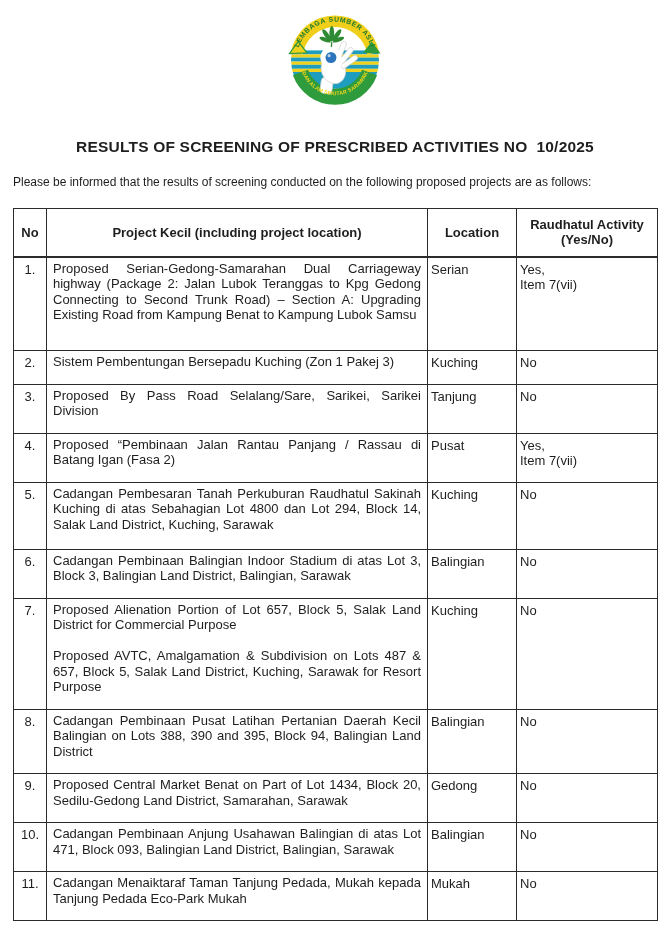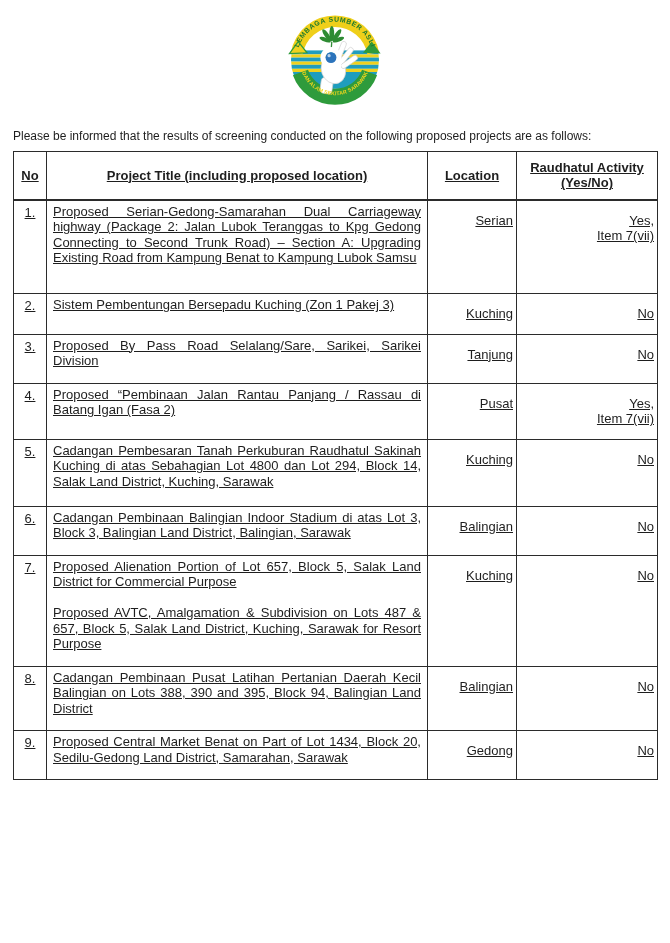--- a/index.html
+++ b/index.html
@@ -32,23 +32,22 @@
     margin: 18px 0 0 0;
     font-size: 12px;
     line-height: 17px;
   }
 
   
   table.results {
     border-collapse: collapse;
     table-layout: fixed;
     width: 644px;
-    margin-top: 6px;
+    margin-top: 17px;
     border: 1.5px solid #252525;
-    text-decoration: underline;
   }
   table.results th, table.results td {
     border: 1px solid #2b2b2b;
     font-size: 13px;
     line-height: 15.5px;
     vertical-align: top;
   }
   table.results th {
     font-weight: bold;
     text-align: center;
@@ -56,21 +55,21 @@
     white-space: pre-line;
     padding: 4px 3px;
     border-bottom-width: 2px;
   }
   td.cell-no { text-align: center; padding: 4px 2px; }
   td.cell-title {
     text-align: justify;
     white-space: pre-line;
     padding: 3px 6px 14px 6px;
   }
-  td.cell-loc, td.cell-act { text-align: right; white-space: pre-line; padding: 12px 3px; }
+  td.cell-loc, td.cell-act { text-align: left; white-space: pre-line; padding: 4px 3px; }
 
   thead tr { height: 48px; }
   tbody tr:nth-child(1)  { height: 94px; }
   tbody tr:nth-child(2)  { height: 29px; }
   tbody tr:nth-child(3)  { height: 44px; }
   tbody tr:nth-child(4)  { height: 49px; }
   tbody tr:nth-child(5)  { height: 67px; }
   tbody tr:nth-child(6)  { height: 44px; }
   tbody tr:nth-child(7)  { height: 108px; }
   tbody tr:nth-child(8)  { height: 63px; }
@@ -146,34 +145,35 @@
 
       <text font-family="Liberation Sans, sans-serif" font-size="8.6" font-weight="bold" fill="#1E7A2E" letter-spacing="0.8">
         <textPath href="#arcTop" startOffset="50%" text-anchor="middle">LEMBAGA SUMBER ASLI</textPath>
       </text>
       <text font-family="Liberation Sans, sans-serif" font-size="6.6" font-weight="bold" fill="#F2D61C" letter-spacing="0.2">
         <textPath href="#arcBottom" startOffset="50%" text-anchor="middle">DAN ALAM SEKITAR SARAWAK</textPath>
       </text>
     </svg>
   </div>
 
+  <h1 class="doc-title">RESULTS OF SCREENING OF PRESCRIBED ACTIVITIES NO  10/2025</h1>
 
   <p class="intro">Please be informed that the results of screening conducted on the following proposed projects are as follows:</p>
 
   <table class="results">
     <colgroup>
       <col style="width:33px">
         <col style="width:381px">
         <col style="width:89px">
         <col style="width:141px">
     </colgroup>
     <thead>
       <tr>
         <th>No</th>
-        <th>Project Title (including proposed location)</th>
+        <th>Project Kecil (including project location)</th>
         <th>Location</th>
         <th>Raudhatul Activity
 (Yes/No)</th>
       </tr>
     </thead>
     <tbody>
       <tr>
         <td class="cell-no">1.</td>
         <td class="cell-title">Proposed Serian-Gedong-Samarahan Dual Carriageway highway (Package 2: Jalan Lubok Teranggas to Kpg Gedong Connecting to Second Trunk Road) – Section A: Upgrading Existing Road from Kampung Benat to Kampung Lubok Samsu</td>
         <td class="cell-loc">Serian</td>
@@ -224,17 +224,29 @@
         <td class="cell-title">Cadangan Pembinaan Pusat Latihan Pertanian Daerah Kecil Balingian on Lots 388, 390 and 395, Block 94, Balingian Land District</td>
         <td class="cell-loc">Balingian</td>
         <td class="cell-act">No</td>
       </tr>
       <tr>
         <td class="cell-no">9.</td>
         <td class="cell-title">Proposed Central Market Benat on Part of Lot 1434, Block 20, Sedilu-Gedong Land District, Samarahan, Sarawak</td>
         <td class="cell-loc">Gedong</td>
         <td class="cell-act">No</td>
       </tr>
+      <tr>
+        <td class="cell-no">10.</td>
+        <td class="cell-title">Cadangan Pembinaan Anjung Usahawan Balingian di atas Lot 471, Block 093, Balingian Land District, Balingian, Sarawak</td>
+        <td class="cell-loc">Balingian</td>
+        <td class="cell-act">No</td>
+      </tr>
+      <tr>
+        <td class="cell-no">11.</td>
+        <td class="cell-title">Cadangan Menaiktaraf Taman Tanjung Pedada, Mukah kepada Tanjung Pedada Eco-Park Mukah</td>
+        <td class="cell-loc">Mukah</td>
+        <td class="cell-act">No</td>
+      </tr>
     </tbody>
   </table>
 
 
 </div>
 
 </body></html>

